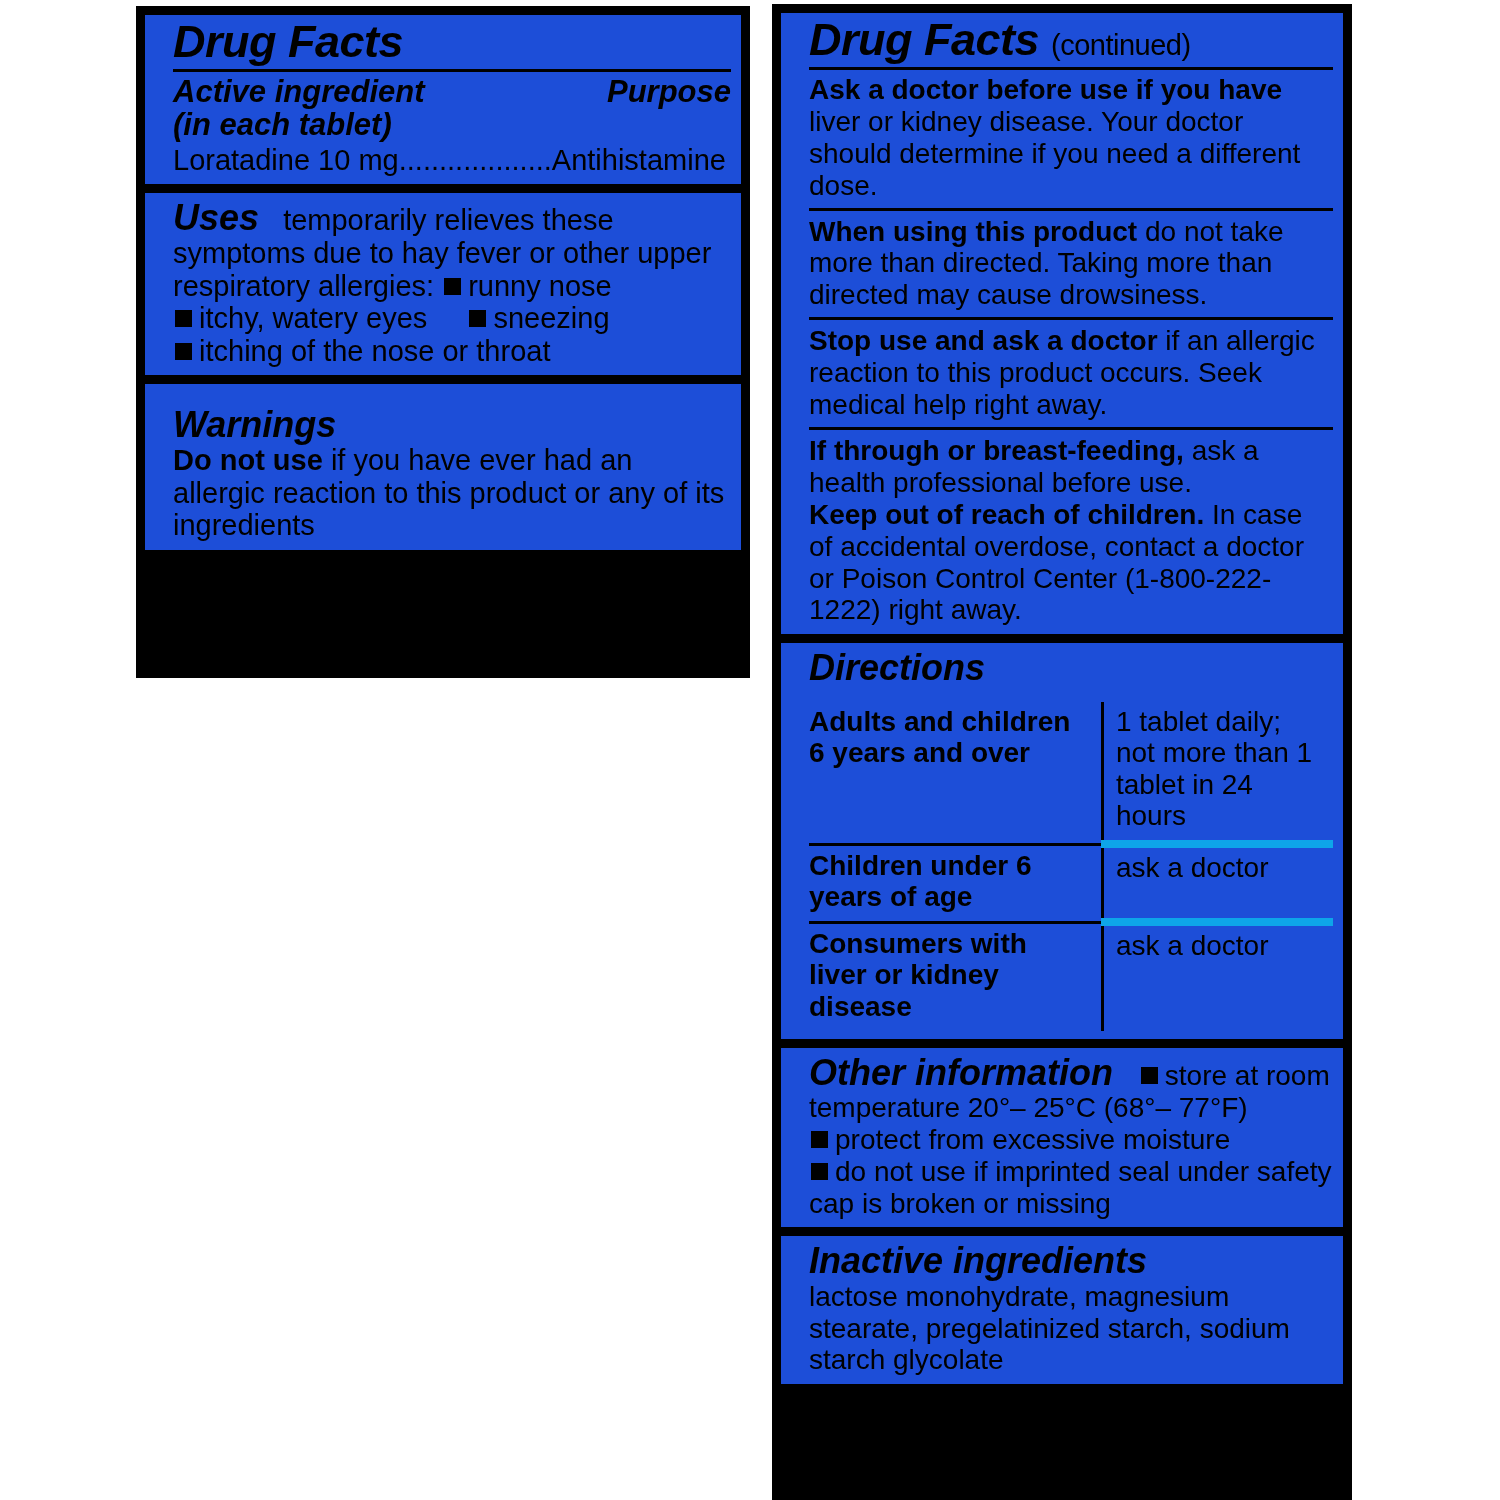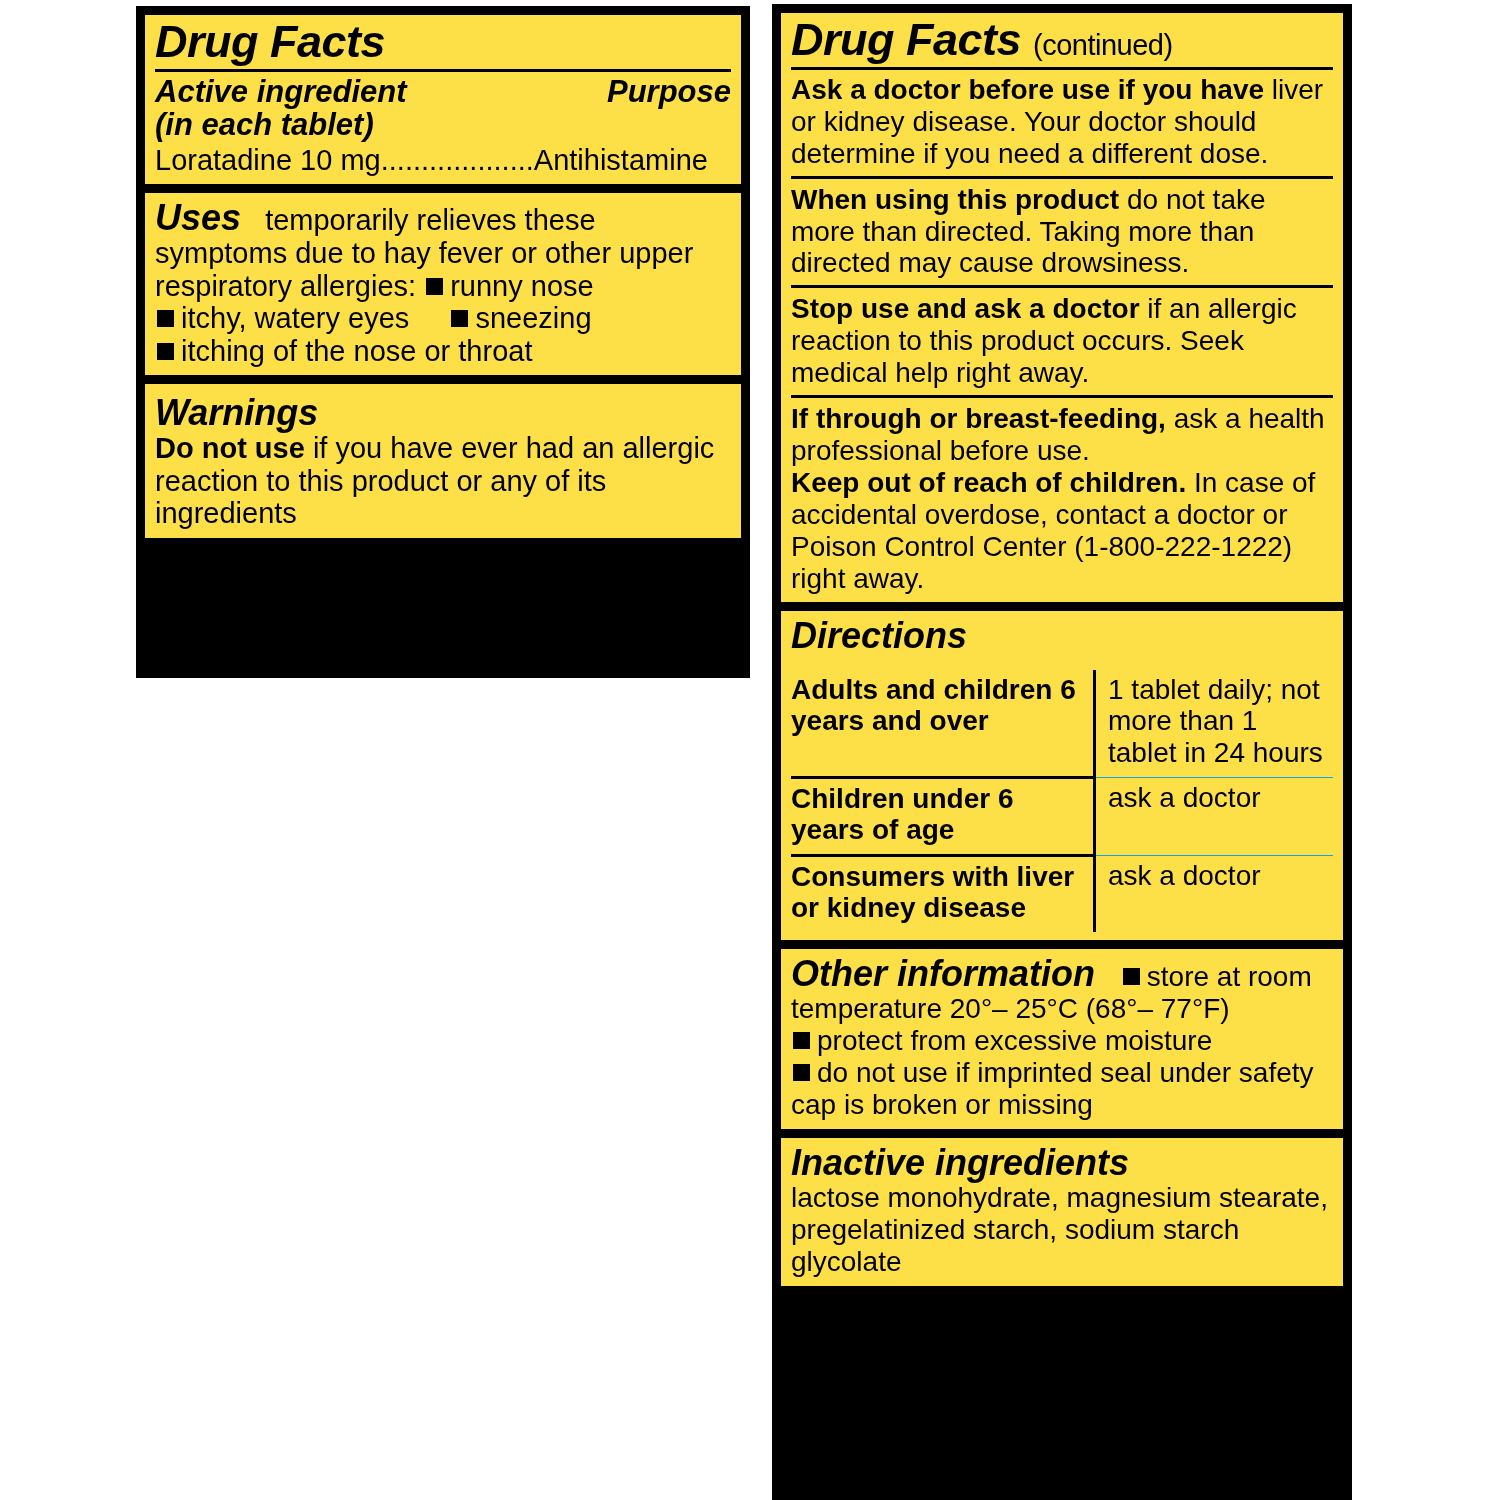--- a/index.html
+++ b/index.html
@@ -31,23 +31,23 @@
   }
   #right-panel {
     left: 772px;
     top: 4px;
     width: 580px;
     height: 1496px;
     padding: 9px;
   }
 
   .block {
-    background: #fde047;
+    background: #1d4ed8;
     box-sizing: border-box;
-    padding: 4px 10px 8px 10px;
+    padding: 4px 10px 8px 28px;
     margin-bottom: 9px;
   }
   .block:last-child { margin-bottom: 0; }
 
   
   .title {
     font-weight: bold;
     font-style: italic;
     font-size: 45px;
     line-height: 1.02;
@@ -119,21 +119,21 @@
   .dir-table td.left {
     font-weight: bold;
     width: 56%;
     border-right: 3px solid #000;
     padding-right: 10px;
   }
   .dir-table td.right {
     padding-left: 12px;
   }
   .dir-table tr.brow td {
-    border-bottom: 1px solid #0ea5e9;
+    border-bottom: 8px solid #0ea5e9;
   }
   .dir-table tr.brow td.left { border-bottom: 3px solid #000; }
 </style>
 </head>
 <body>
 
 <div class="panel" id="left-panel">
 
   <div class="block">
     <div class="title">Drug Facts</div>
@@ -158,21 +158,21 @@
       <span class="sq"></span><span>itchy, watery eyes</span>
       <span style="display:inline-block;width:24px;"></span>
       <span class="sq"></span><span>sneezing</span>
     </div>
     <div class="body">
       <span class="sq"></span><span>itching of the nose or throat</span>
     </div>
   </div>
 
   <div class="block">
-    <div class="hd-italic-lg" style="margin-top:6px;">Warnings</div>
+    <div class="hd-italic-lg" style="margin-top:18px;">Warnings</div>
     <div class="body">
       <b>Do not use</b>
       <span>if you have ever had an allergic reaction to this product or any of its ingredients</span>
     </div>
   </div>
 
 
 </div>
 
 <div class="panel" id="right-panel">

